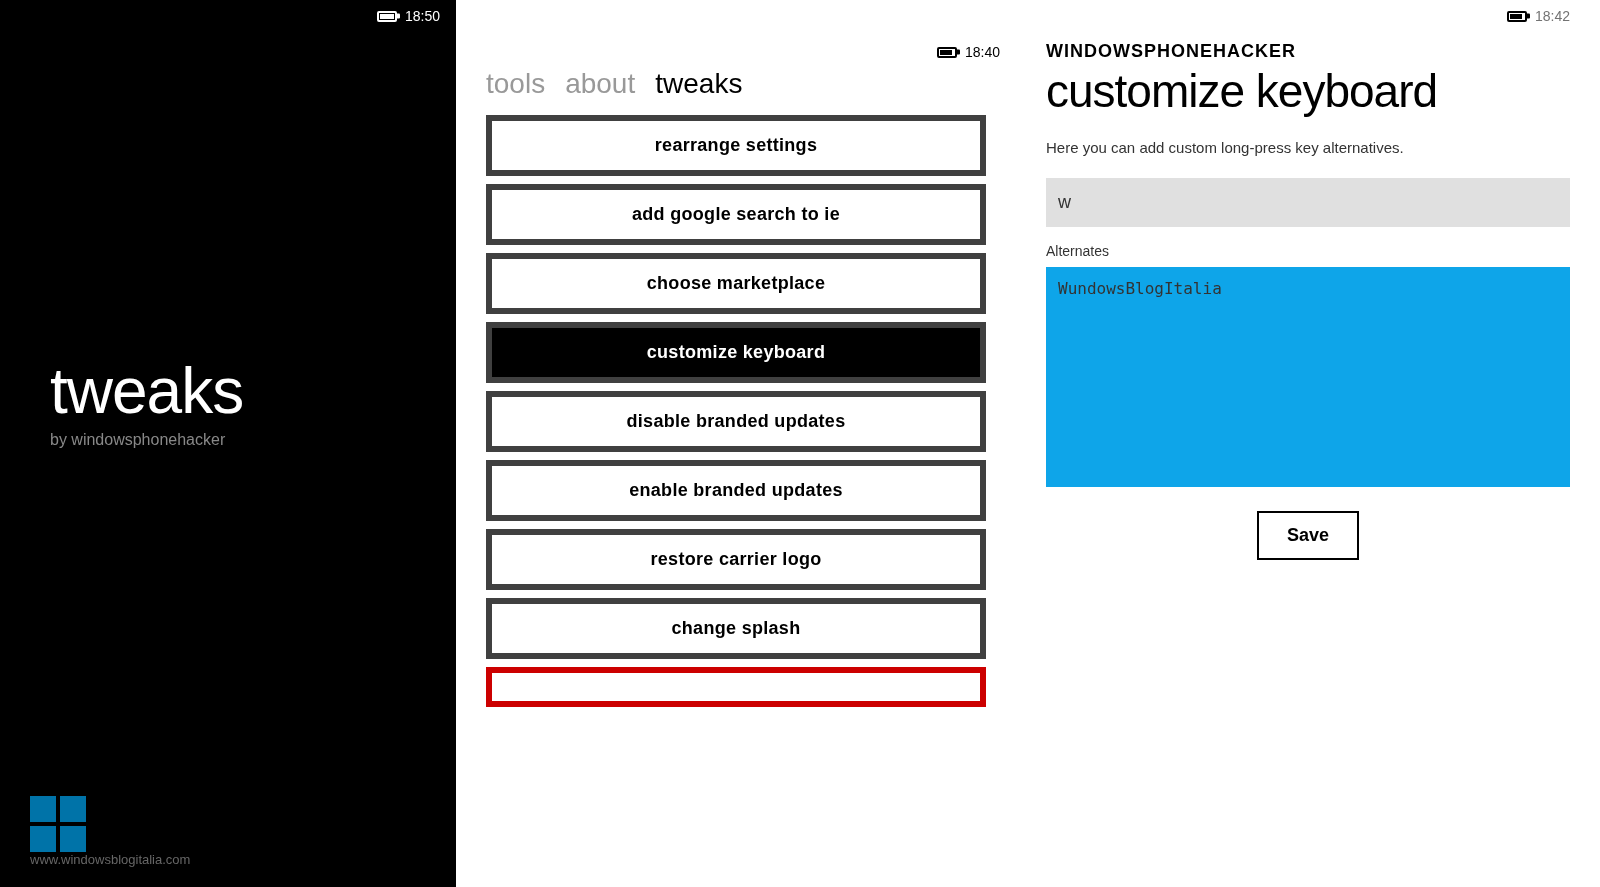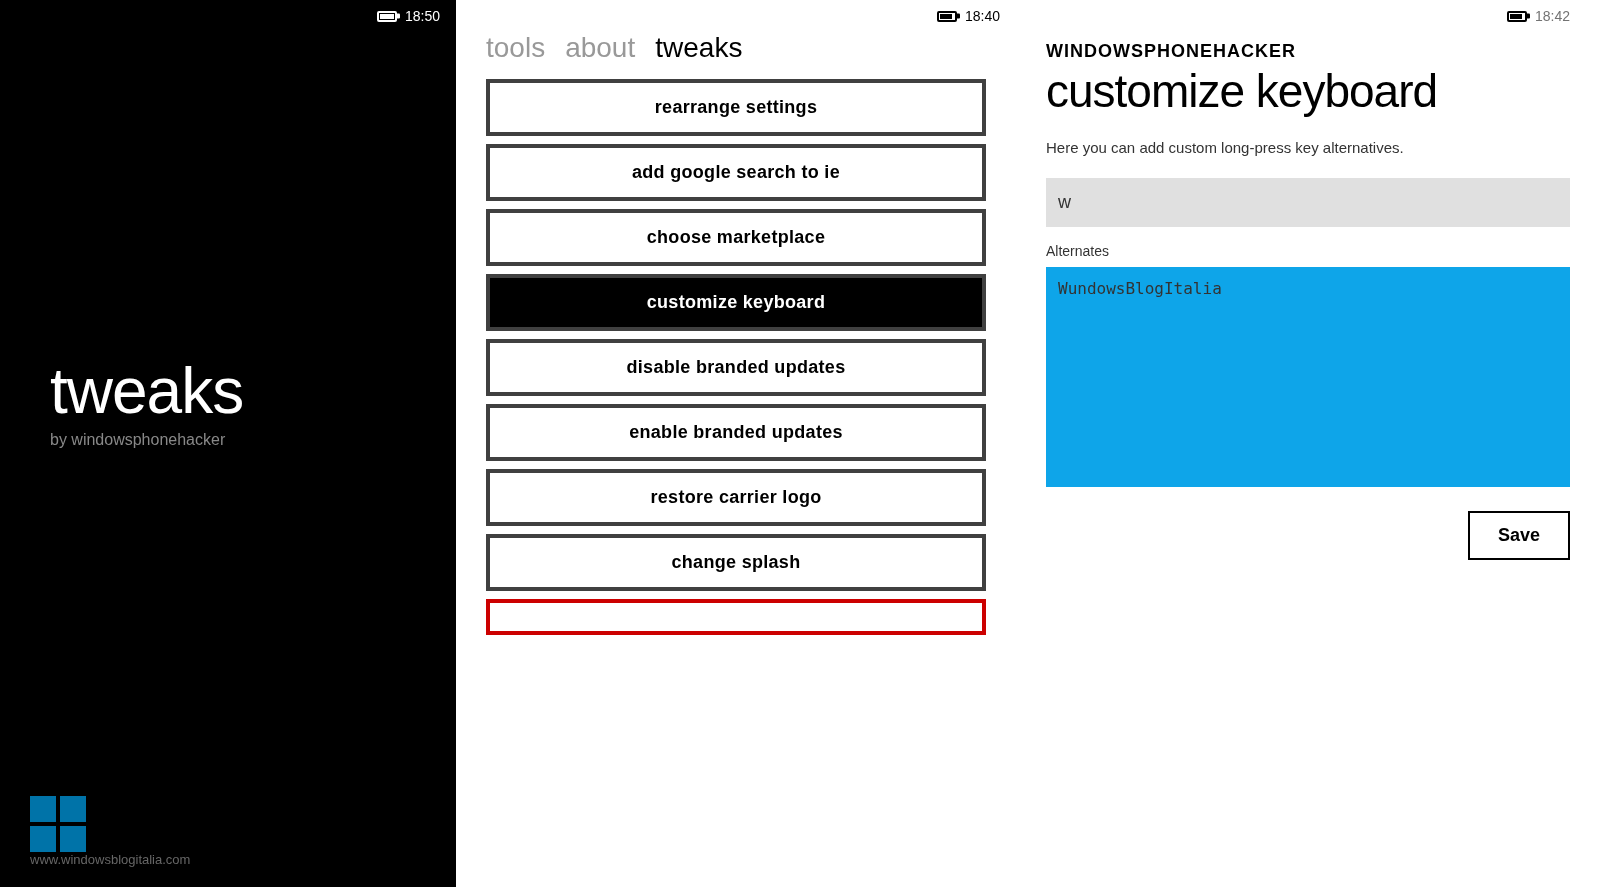--- a/index.html
+++ b/index.html
@@ -115,20 +115,21 @@
       overflow: hidden;
     }
     .list-status-bar {
       display: flex;
       justify-content: flex-end;
       align-items: center;
       padding: 8px 16px;
       color: #000;
       font-size: 14px;
       gap: 8px;
+      margin-top: 36px;
     }
     .battery-icon-dark {
       display: inline-block;
       width: 20px;
       height: 11px;
       border: 2px solid #000;
       border-radius: 2px;
       position: relative;
     }
     .battery-icon-dark::after {
@@ -173,21 +174,21 @@
       overflow-y: auto;
       padding: 5px 30px;
       display: flex;
       flex-direction: column;
       gap: 8px;
     }
     .list-item-btn {
       display: block;
       width: 100%;
       padding: 14px 20px;
-      border: 4px solid #404040;
+      border: 6px solid #404040;
       background: #fff;
       text-align: center;
       font-size: 18px;
       font-weight: 600;
       cursor: pointer;
       letter-spacing: 0.3px;
     }
     .list-item-btn.active {
       background: #000;
       color: #fff;
@@ -260,21 +261,21 @@
       font-size: 16px;
       color: #333;
       margin-top: 8px;
       width: 100%;
       height: 220px;
       outline: none;
       resize: none;
     }
     .detail-save-row {
       display: flex;
-      justify-content: flex-end;
+      justify-content: center;
       margin-top: 24px;
     }
     .detail-save-btn {
       border: 2px solid #000;
       background: #fff;
       padding: 12px 28px;
       font-size: 18px;
       font-weight: 600;
       cursor: pointer;
     }

